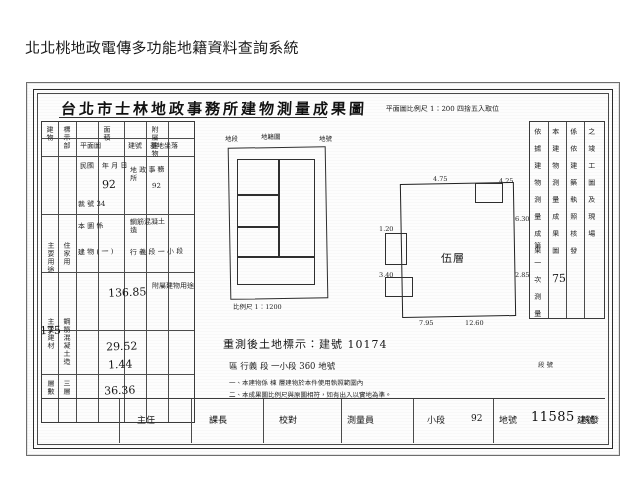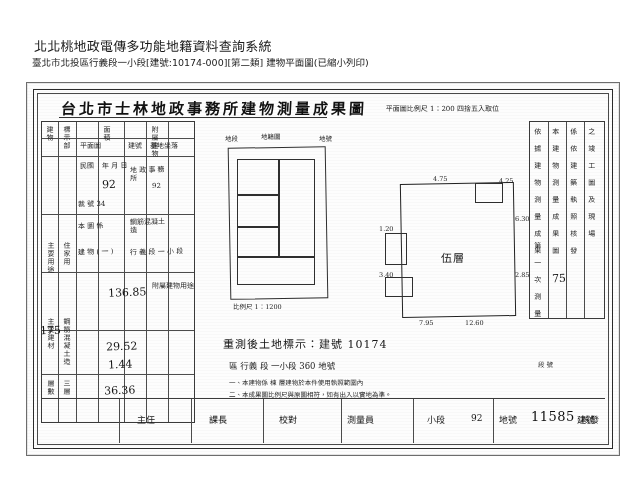--- a/index.html
+++ b/index.html
@@ -23,22 +23,22 @@
 
   
   .hdr {
     position: absolute;
     left: 0; top: 0;
     width: 640px;
     height: 78px;
   }
   .hdr-title {
     position: absolute;
-    left: 34px; top: 36px;
-    font-size: 13px;
+    left: 25px; top: 36px;
+    font-size: 15px;
     letter-spacing: .2px;
     color: #1b1b1b;
     white-space: nowrap;
   }
   .hdr-sub {
     position: absolute;
     left: 32px; top: 55px;
     font-size: 9.5px;
     color: #1b1b1b;
     white-space: nowrap;
@@ -278,21 +278,20 @@
     transform: rotate(-1.5deg);
   }
 </style>
 </head>
 <body>
 
 <div class="page">
 
   <div class="hdr">
     <div class="hdr-title">北北桃地政電傳多功能地籍資料查詢系統</div>
-    <div class="hdr-sub">臺北市北投區行義段一小段[建號:10174-000][第二類] 建物平面圖(已縮小列印)</div>
   </div>
 
   <div class="scan">
     <div class="outer-frame"></div>
     <div class="inner-frame"></div>
 
     <div class="doc-title hw">台北市士林地政事務所建物測量成果圖</div>
     <div class="title-underline"></div>
 
     <div class="scale-note">平面圖比例尺 1：200      四捨五入取位</div>

